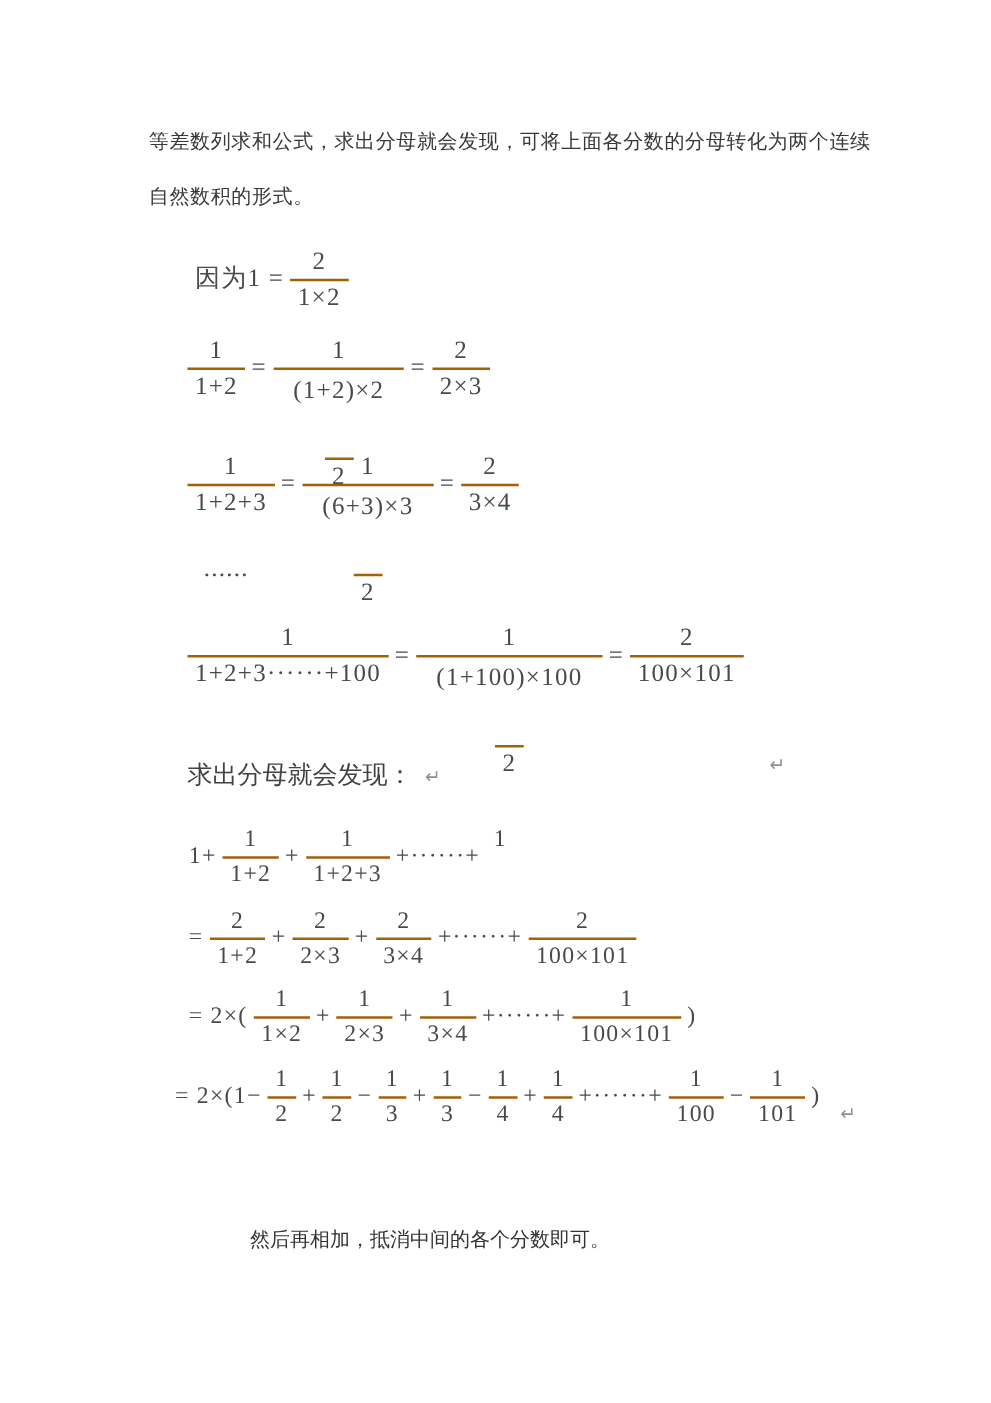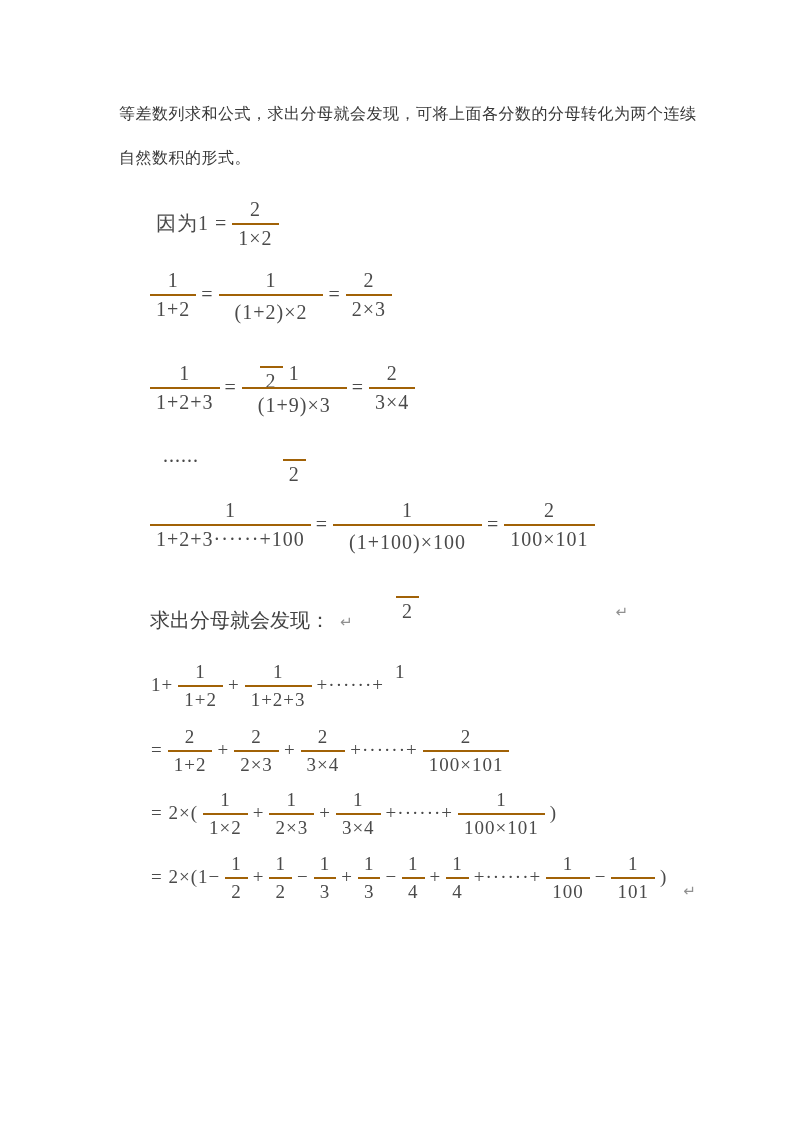--- a/index.html
+++ b/index.html
@@ -122,21 +122,21 @@
 
   <div class="math-row big" style="left:145px;top:360px">
       <span class="frac">
         <span class="num">1</span>
         <span class="den">1+2+3</span>
       </span>
       <span class="m-text">=</span>
       <span class="frac">
         <span class="num">1</span>
         <span class="den denw"><span class="frac">
-            <span class="num">(1+9)×3</span>
+            <span class="num">(6+3)×3</span>
             <span class="den">2</span>
           </span></span>
       </span>
       <span class="m-text">=</span>
       <span class="frac">
         <span class="num">2</span>
         <span class="den">3×4</span>
       </span>
     </div>
 
@@ -226,21 +226,21 @@
         <span class="den">3×4</span>
       </span>
       <span class="m-text">+······+</span>
       <span class="frac">
         <span class="num">1</span>
         <span class="den">100×101</span>
       </span>
       <span class="m-text">)</span>
     </div>
 
-  <div class="math-row" style="left:151px;top:851px">
+  <div class="math-row" style="left:140px;top:851px">
       <span class="m-text">= 2×(1−</span>
       <span class="frac">
         <span class="num">1</span>
         <span class="den">2</span>
       </span>
       <span class="m-text">+</span>
       <span class="frac">
         <span class="num">1</span>
         <span class="den">2</span>
       </span>
@@ -271,14 +271,15 @@
       </span>
       <span class="m-text">−</span>
       <span class="frac">
         <span class="num">1</span>
         <span class="den">101</span>
       </span>
       <span class="m-text">)</span>
       <span class="ret">↵</span>
     </div>
 
+  <div class="footer-note" style="left:200px;top:982px">然后再相加，抵消中间的各个分数即可。</div>
 
 </div>
 
 </body></html>

